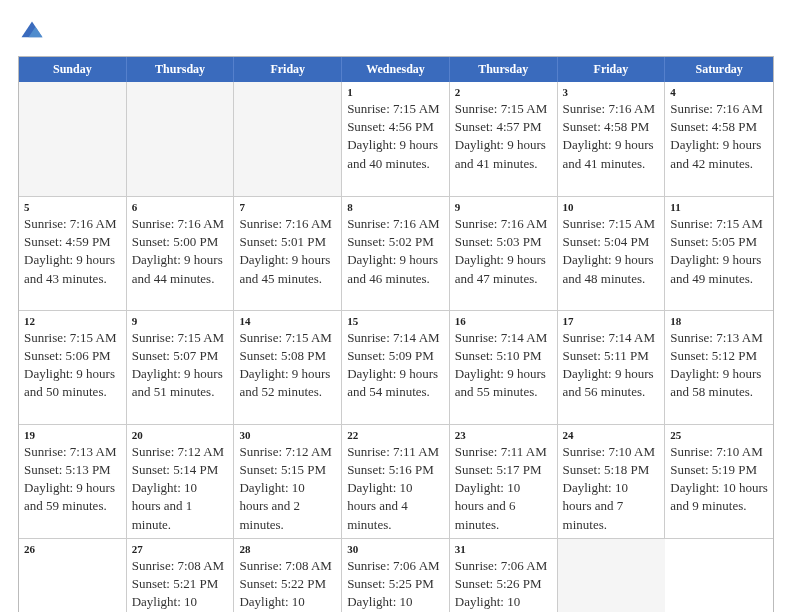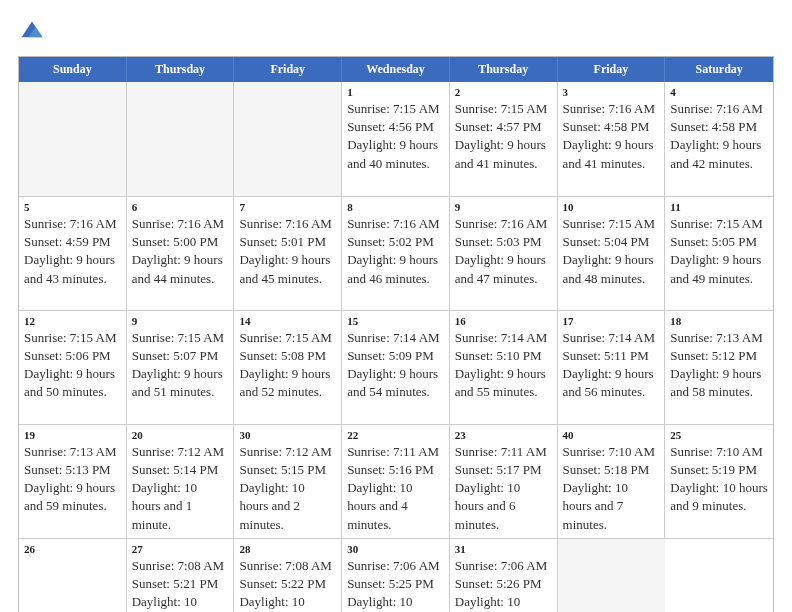--- a/index.html
+++ b/index.html
@@ -280,21 +280,21 @@
 Sunset: 5:16 PM
 Daylight: 10 hours and 4 minutes.</div>
           </div>
           <div class="cal-cell">
             <div class="day-num">23</div>
             <div class="cal-cell-text" style="white-space: pre-line;">Sunrise: 7:11 AM
 Sunset: 5:17 PM
 Daylight: 10 hours and 6 minutes.</div>
           </div>
           <div class="cal-cell">
-            <div class="day-num">40</div>
+            <div class="day-num">24</div>
             <div class="cal-cell-text" style="white-space: pre-line;">Sunrise: 7:10 AM
 Sunset: 5:18 PM
 Daylight: 10 hours and 7 minutes.</div>
           </div>
           <div class="cal-cell">
             <div class="day-num">25</div>
             <div class="cal-cell-text" style="white-space: pre-line;">Sunrise: 7:10 AM
 Sunset: 5:19 PM
 Daylight: 10 hours and 9 minutes.</div>
           </div>

